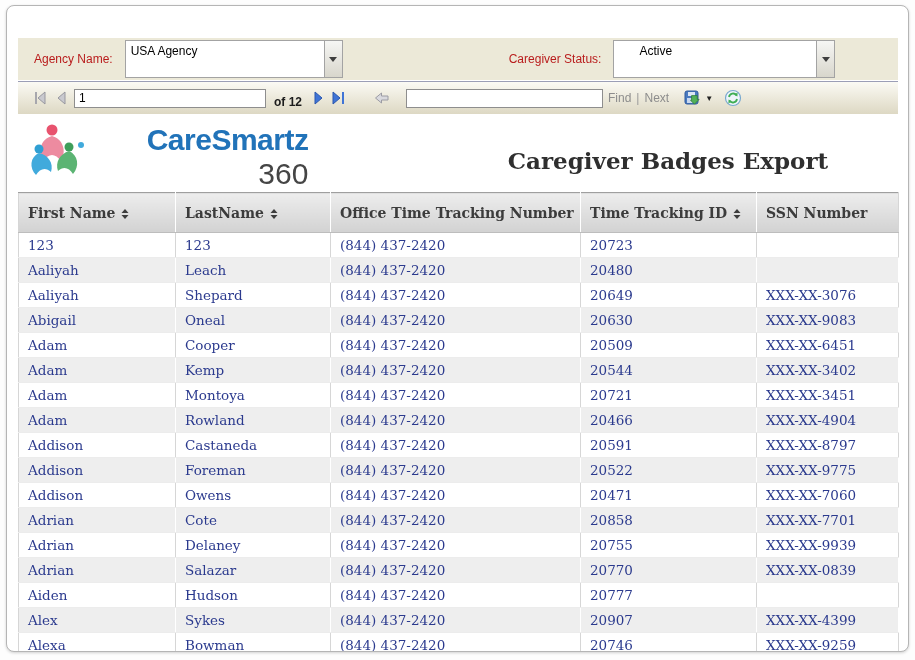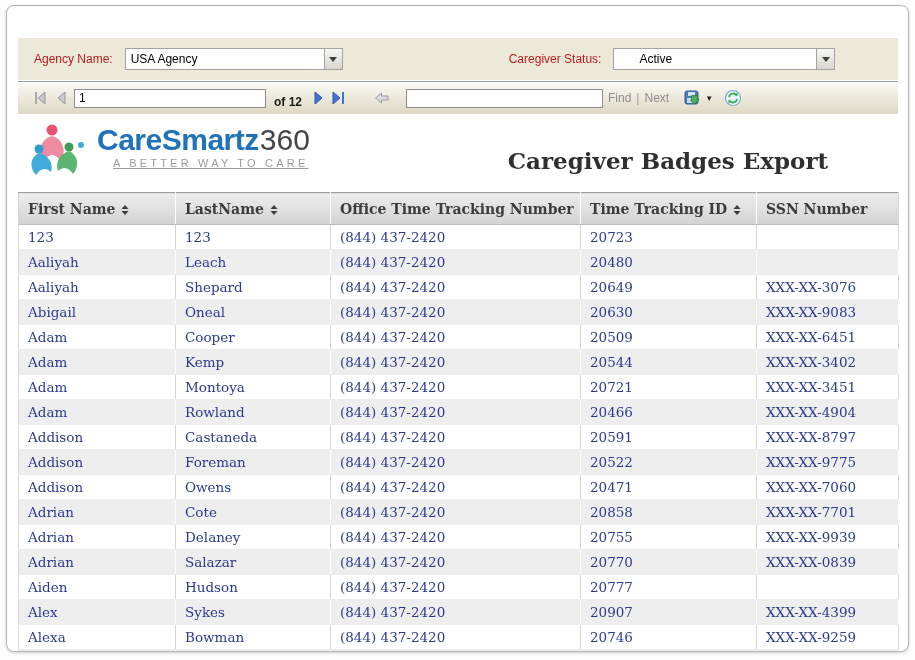--- a/index.html
+++ b/index.html
@@ -12,21 +12,21 @@
     overflow: hidden; box-shadow: 0 1px 3px rgba(0,0,0,.18);
   }
 
   
   .param-panel {
     position: absolute; left: 11px; top: 32px; width: 880px; height: 42px;
     background: #ece9d8; display: flex; align-items: center;
   }
   .param-label { font-size: 12px; color: #b91c1c; margin-left: 16px; }
   .combo {
-    display: flex; width: 218px; height: 22px; background: #fff;
+    display: flex; width: 218px; height: 38px; background: #fff;
     border: 1px solid #a3a3a3; margin-left: 12px; align-items: stretch;
   }
   .combo .combo-value { flex: 1; font-size: 12px; color: #000; padding: 3px 5px; white-space: nowrap; overflow: hidden; }
   .combo .combo-btn {
     width: 18px; border-left: 1px solid #a3a3a3;
     background: linear-gradient(#f6f6f4, #d8d6cc);
     display: flex; align-items: center; justify-content: center;
   }
   .combo .combo-btn .arr {
     width: 0; height: 0; border-left: 4px solid transparent;
@@ -54,38 +54,38 @@
     padding: 1px 4px; font-family: "Liberation Sans", sans-serif;
   }
   .find-link, .next-link { color: #8d8d8d; margin: 11px 5px; cursor: pointer; }
   .find-sep { color: #9a9a9a; }
   .caret { font-size: 8px; color: #222; margin: 0 2px 0 3px; cursor: pointer; }
 
   
   .report-area { position: absolute; left: 11px; top: 108px; width: 880px; }
   .logo { position: absolute; left: 9px; top: 9px; display: flex; align-items: flex-start; }
   .logo-textblock { margin-left: 6px; }
-  .logo-line { display: flex; align-items: flex-end; }
+  .logo-line { display: flex; align-items: flex-end; flex-direction: column; }
   .logo-care { font-size: 30px; font-weight: bold; color: #2173b9; letter-spacing: -0.5px; }
   .logo-360 { font-size: 30px; font-weight: 400; color: #454545; margin-left: 1px; }
   .logo-tagline { font-size: 11px; letter-spacing: 3.2px; color: #9b9b9b; margin: 0 0 0 16px; text-decoration: underline; }
   .report-title {
     position: absolute; left: 420px; top: 33px; width: 460px; text-align: center;
     font-family: "DejaVu Serif", serif; font-weight: bold; font-size: 23px; color: #2f2f2f;
   }
 
   
   .grid-wrap { position: absolute; left: 11px; top: 186px; width: 880px; }
   table.grid { border-collapse: collapse; width: 880px; table-layout: fixed;
     font-family: "DejaVu Serif", serif; }
   .grid col.c1 { width: 157px; } .grid col.c2 { width: 155px; }
   .grid col.c3 { width: 250px; } .grid col.c4 { width: 176px; }
   .grid col.c5 { width: 142px; }
   .grid th {
-    height: 32px; text-align: left; padding: 2px 8px 2px 9px;
+    height: 40px; text-align: left; padding: 2px 8px 2px 9px;
     font-size: 14px; font-weight: bold; color: #3c3c3c;
     background: linear-gradient(#ededed, #d2d2d2);
     border-top: 1px solid #9f9f9f; border-bottom: 1px solid #bdbdbd;
     border-right: 1px solid #fff; white-space: nowrap; overflow: hidden;
     cursor: pointer;
   }
   .grid th .sort { display: inline-flex; flex-direction: column; vertical-align: middle;
     margin-left: 6px; line-height: 0; }
   .grid td {
     height: 25px; padding: 2px 8px 2px 9px; font-size: 13.5px; color: #2b3a8e;

